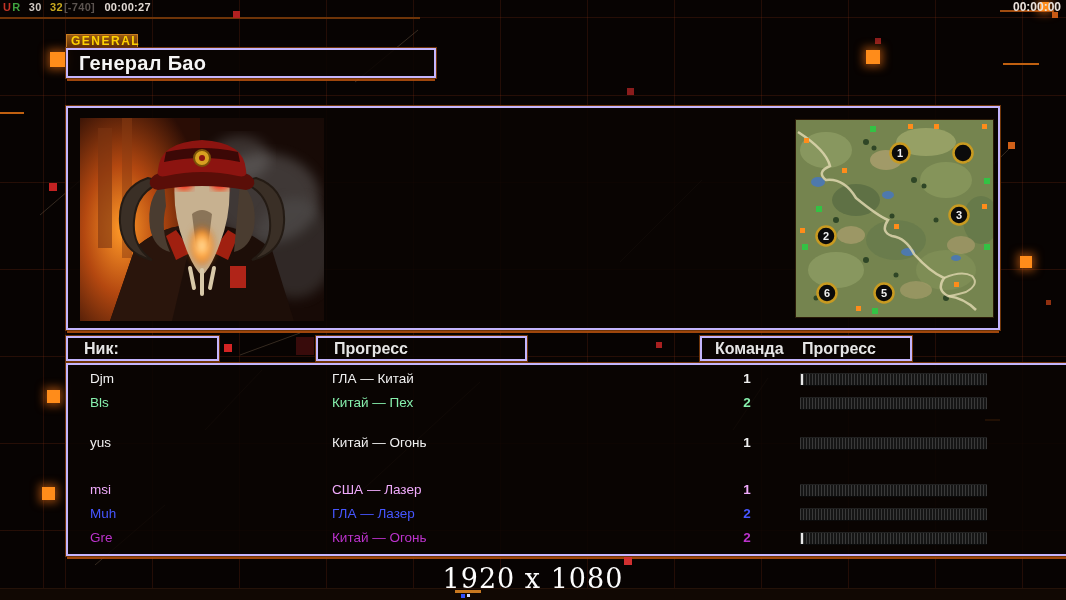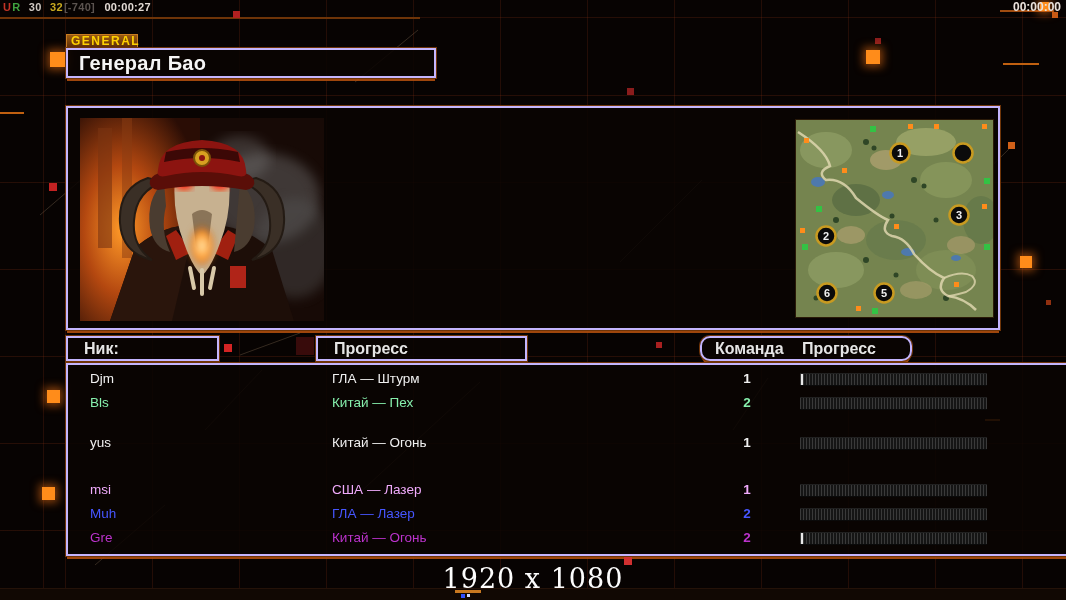--- a/index.html
+++ b/index.html
@@ -53,21 +53,21 @@
     position:absolute;left:342px;top:31px;width:318px;
     color:#efe9e4;font-size:12.5px;line-height:14.3px;white-space:pre-line;
   }
   .minimap{position:absolute;left:727px;top:11px;width:197px;height:197px;border:1px solid #2a1a08;}
 
   
   .hdr{height:25px;}
   .hdr .h{color:#e5e5e5;font-size:16px;font-weight:bold;line-height:22px;padding-left:16px;}
   .hdr-nick{left:66px;top:336px;width:153px;}
   .hdr-general{left:316px;top:336px;width:211px;}
-  .hdr-team{left:700px;top:336px;width:212px;border-radius:10px;}
+  .hdr-team{left:700px;top:336px;width:212px;}
   .hdr-team .h{display:inline-block;padding-left:0;}
   .h-team{position:absolute;left:13px;} .h-prog{position:absolute;left:100px;}
 
   
   .table-panel{left:66px;top:363px;width:1026px;height:193px;}
   .rows{position:absolute;left:0;top:3px;right:0;}
   .prow{position:relative;height:24.2px;font-size:13.5px;}
   .prow .nick{position:absolute;left:22px;top:3px;}
   .prow .general{position:absolute;left:264px;top:3px;}
   .prow .team{position:absolute;left:668px;top:3px;width:22px;text-align:center;font-weight:bold;}
@@ -285,21 +285,21 @@
 </div>
 <div class="ybox hdr hdr-team">
   <div class="h h-team">Команда</div>
   <div class="h h-prog">Прогресс</div>
 </div>
 
 <div class="ybox table-panel">
   <div class="rows" id="rows">
       <div class="prow" style="color: rgb(240, 240, 240);">
         <span class="nick">Djm</span>
-        <span class="general">ГЛА — Штурм</span>
+        <span class="general">ГЛА — Китай</span>
         <span class="team">1</span>
         <span class="bar">
           <span class="mark"></span>
         </span>
       </div>
       <div class="prow" style="color: #86efac;">
         <span class="nick">Bls</span>
         <span class="general">Китай — Пех</span>
         <span class="team">2</span>
         <span class="bar"></span>

